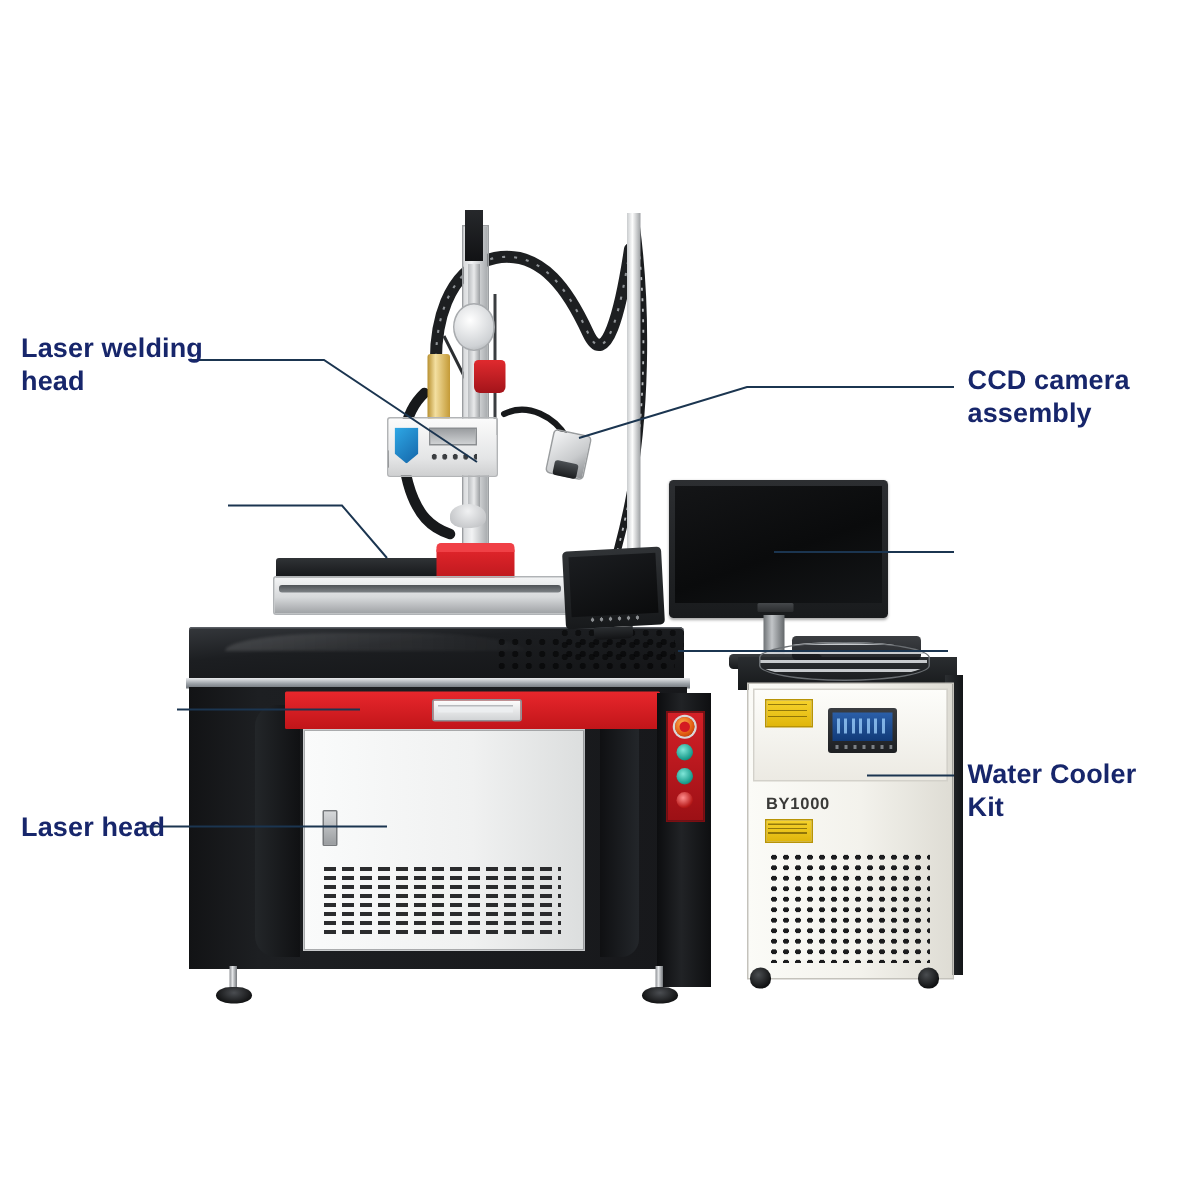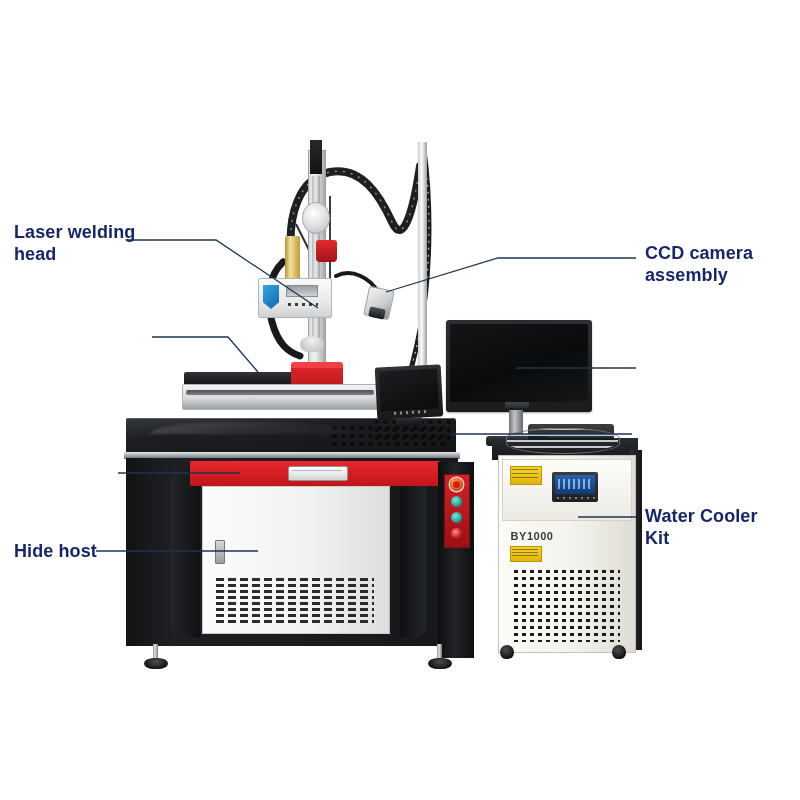--- a/index.html
+++ b/index.html
@@ -333,21 +333,21 @@
 
       <path d="M636,517 L578,517"></path>
     </g>
   </svg>
 
   <div class="lbl" style="left:14px;top:222px;width:150px;">Laser welding
 head</div>
 
 
 
-  <div class="lbl" style="left:14px;top:541px;width:150px;">Hide host</div>
+  <div class="lbl" style="left:14px;top:541px;width:150px;">Laser head</div>
 
   <div class="lbl r" style="left:645px;top:243px;width:152px;">CCD camera
 assembly</div>
 
 
 
   <div class="lbl r" style="left:645px;top:506px;width:152px;">Water Cooler
 Kit</div>
 
 </div>

